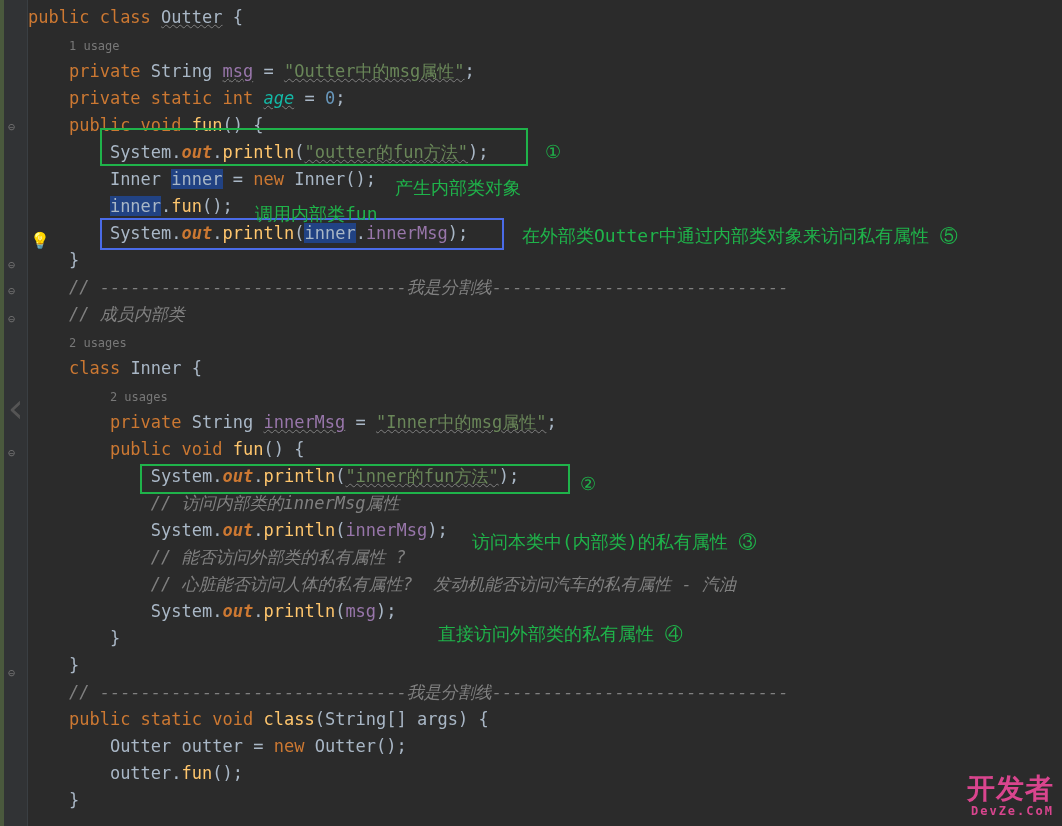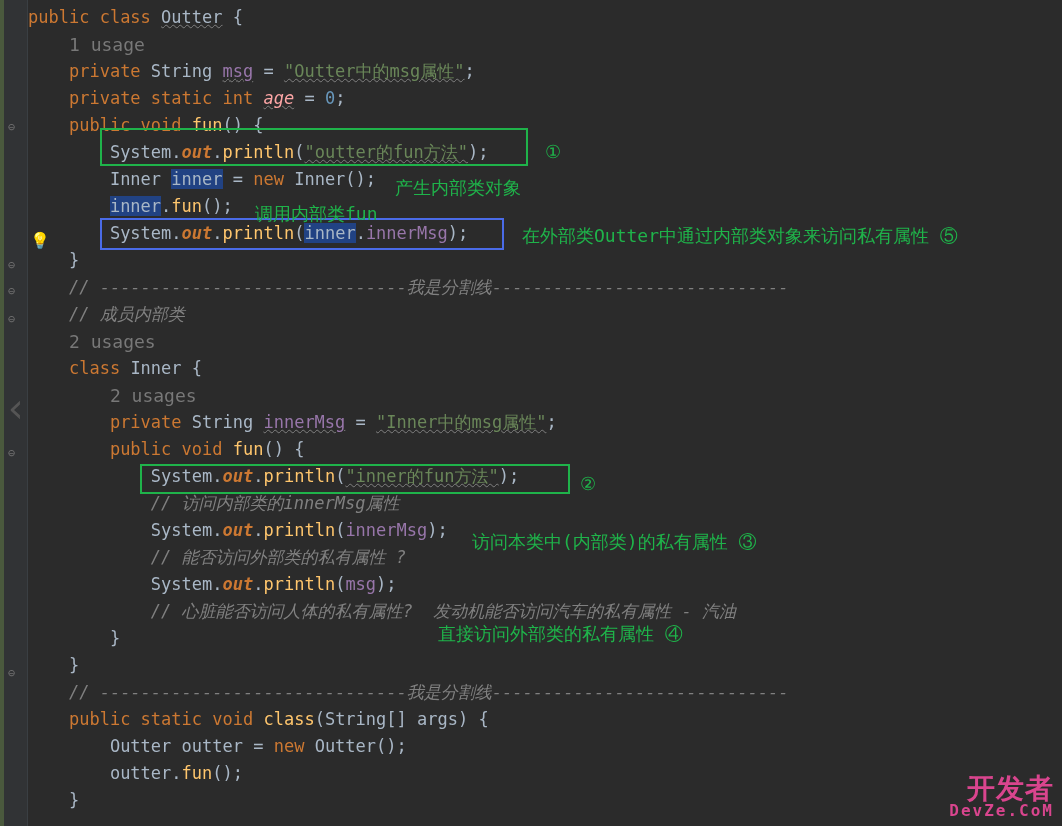--- a/index.html
+++ b/index.html
@@ -54,24 +54,24 @@
   .line { position: relative; height: 27px; white-space: pre; }
   .kw { color: #cc7832; }
   .ty { color: #a9b7c6; }
   .mname { color: #ffc66d; }
   .lvar { color: #a9b7c6; }
   .str { color: #6a8759; }
   .num { color: #6897bb; }
   .punc { color: #a9b7c6; }
   .op { color: #a9b7c6; }
   .comment { color: #808080; font-style: italic; }
-  .static-field { color: #fca5a5; font-style: italic; }
+  .static-field { color: #14b8a6; font-style: italic; }
   .field-ref { color: #9876aa; }
   .static-out { color: #cc7832; font-style: italic; font-weight: bold; }
-  .usages { color: #787878; font-size: 18px; }
+  .usages { color: #787878; font-size: 12px; }
   .wavy {
     text-decoration: underline wavy #808080;
     text-decoration-thickness: 1px;
   }
   .hl {
     background: #214283;
   }
   .box-green {
     position: absolute;
     border: 2px solid #1fb34a;
@@ -101,21 +101,21 @@
     right: 8px; bottom: 4px;
     color: #ec4899;
     font-size: 28px;
     font-weight: bold;
     font-style: normal;
     opacity: 0.9;
     letter-spacing: 1px;
     text-align: right;
     line-height: 22px;
   }
-  .watermark .sub { font-size: 16px; letter-spacing: 2px; margin-left: 46px; }
+  .watermark .sub { font-size: 12px; letter-spacing: 2px; margin-left: 46px; }
 </style>
 </head>
 <body>
 
 <div class="gutter">
   <div class="gutter-col"></div>
   <div class="fold-icon" style="top:114px;">⊖</div>
   <div class="fold-icon" style="top:252px;">⊖</div>
   <div class="fold-icon" style="top:278px;">⊖</div>
   <div class="fold-icon" style="top:306px;">⊖</div>
@@ -162,23 +162,23 @@
 <div class="line">        <span class="kw">public </span><span class="kw">void </span><span class="mname">fun</span><span class="punc">() {</span></div>
 
 <div class="line">            <span class="ty">System</span><span class="punc">.</span><span class="static-out">out</span><span class="punc">.</span><span class="mname">println</span><span class="punc">(</span><span class="str wavy">"inner的fun方法"</span><span class="punc">);</span></div>
 
 <div class="line">            <span class="comment">// 访问内部类的innerMsg属性</span></div>
 
 <div class="line">            <span class="ty">System</span><span class="punc">.</span><span class="static-out">out</span><span class="punc">.</span><span class="mname">println</span><span class="punc">(</span><span class="field-ref">innerMsg</span><span class="punc">);</span></div>
 
 <div class="line">            <span class="comment">// 能否访问外部类的私有属性 ?</span></div>
 
+<div class="line">            <span class="comment">// 心脏能否访问人体的私有属性?  发动机能否访问汽车的私有属性 - 汽油</span></div>
+
 <div class="line">            <span class="ty">System</span><span class="punc">.</span><span class="static-out">out</span><span class="punc">.</span><span class="mname">println</span><span class="punc">(</span><span class="field-ref">msg</span><span class="punc">);</span></div>
-
-<div class="line">            <span class="comment">// 心脏能否访问人体的私有属性?  发动机能否访问汽车的私有属性 - 汽油</span></div>
 
 <div class="line">        <span class="punc">}</span></div>
 
 <div class="line">    <span class="punc">}</span></div>
 
 <div class="line">    <span class="comment">// ------------------------------我是分割线-----------------------------</span></div>
 
 <div class="line">    <span class="kw">public </span><span class="kw">static </span><span class="kw">void </span><span class="mname">class</span><span class="punc">(</span><span class="ty">String[] </span><span class="lvar">args</span><span class="punc">) {</span></div>
 
 <div class="line">        <span class="ty">Outter </span><span class="lvar">outter </span><span class="op">= </span><span class="kw">new </span><span class="ty">Outter</span><span class="punc">();</span></div>

